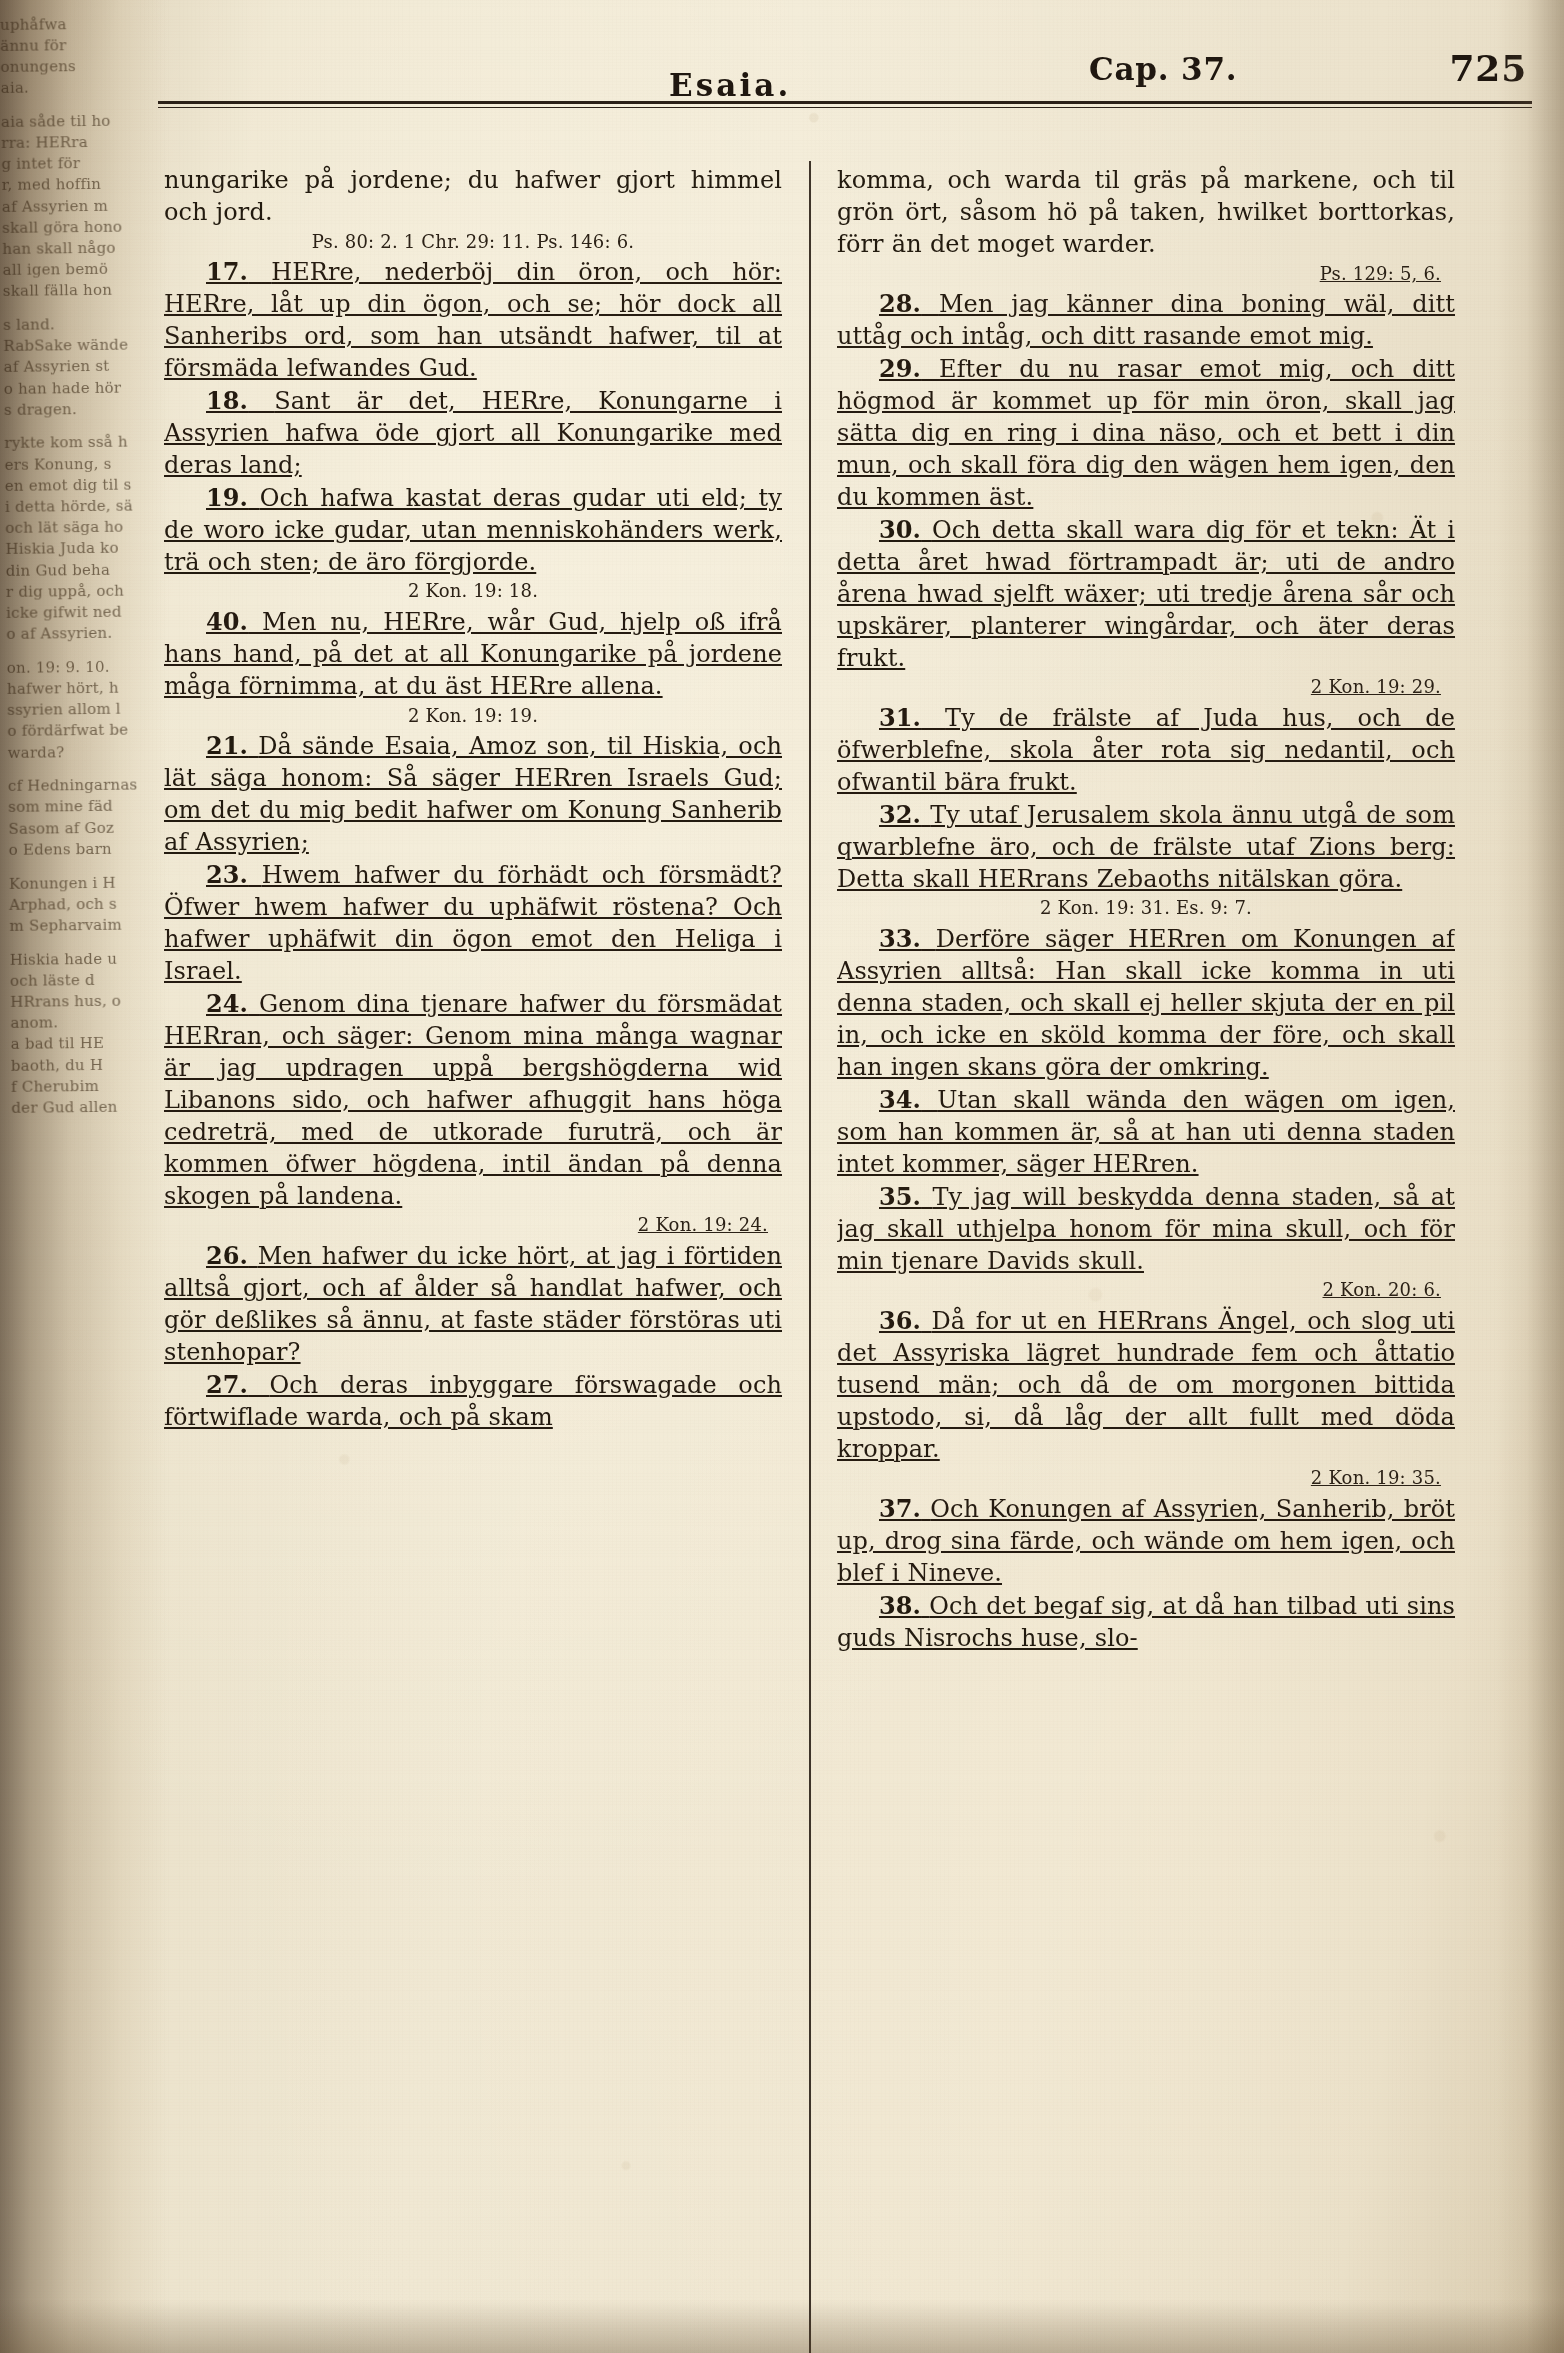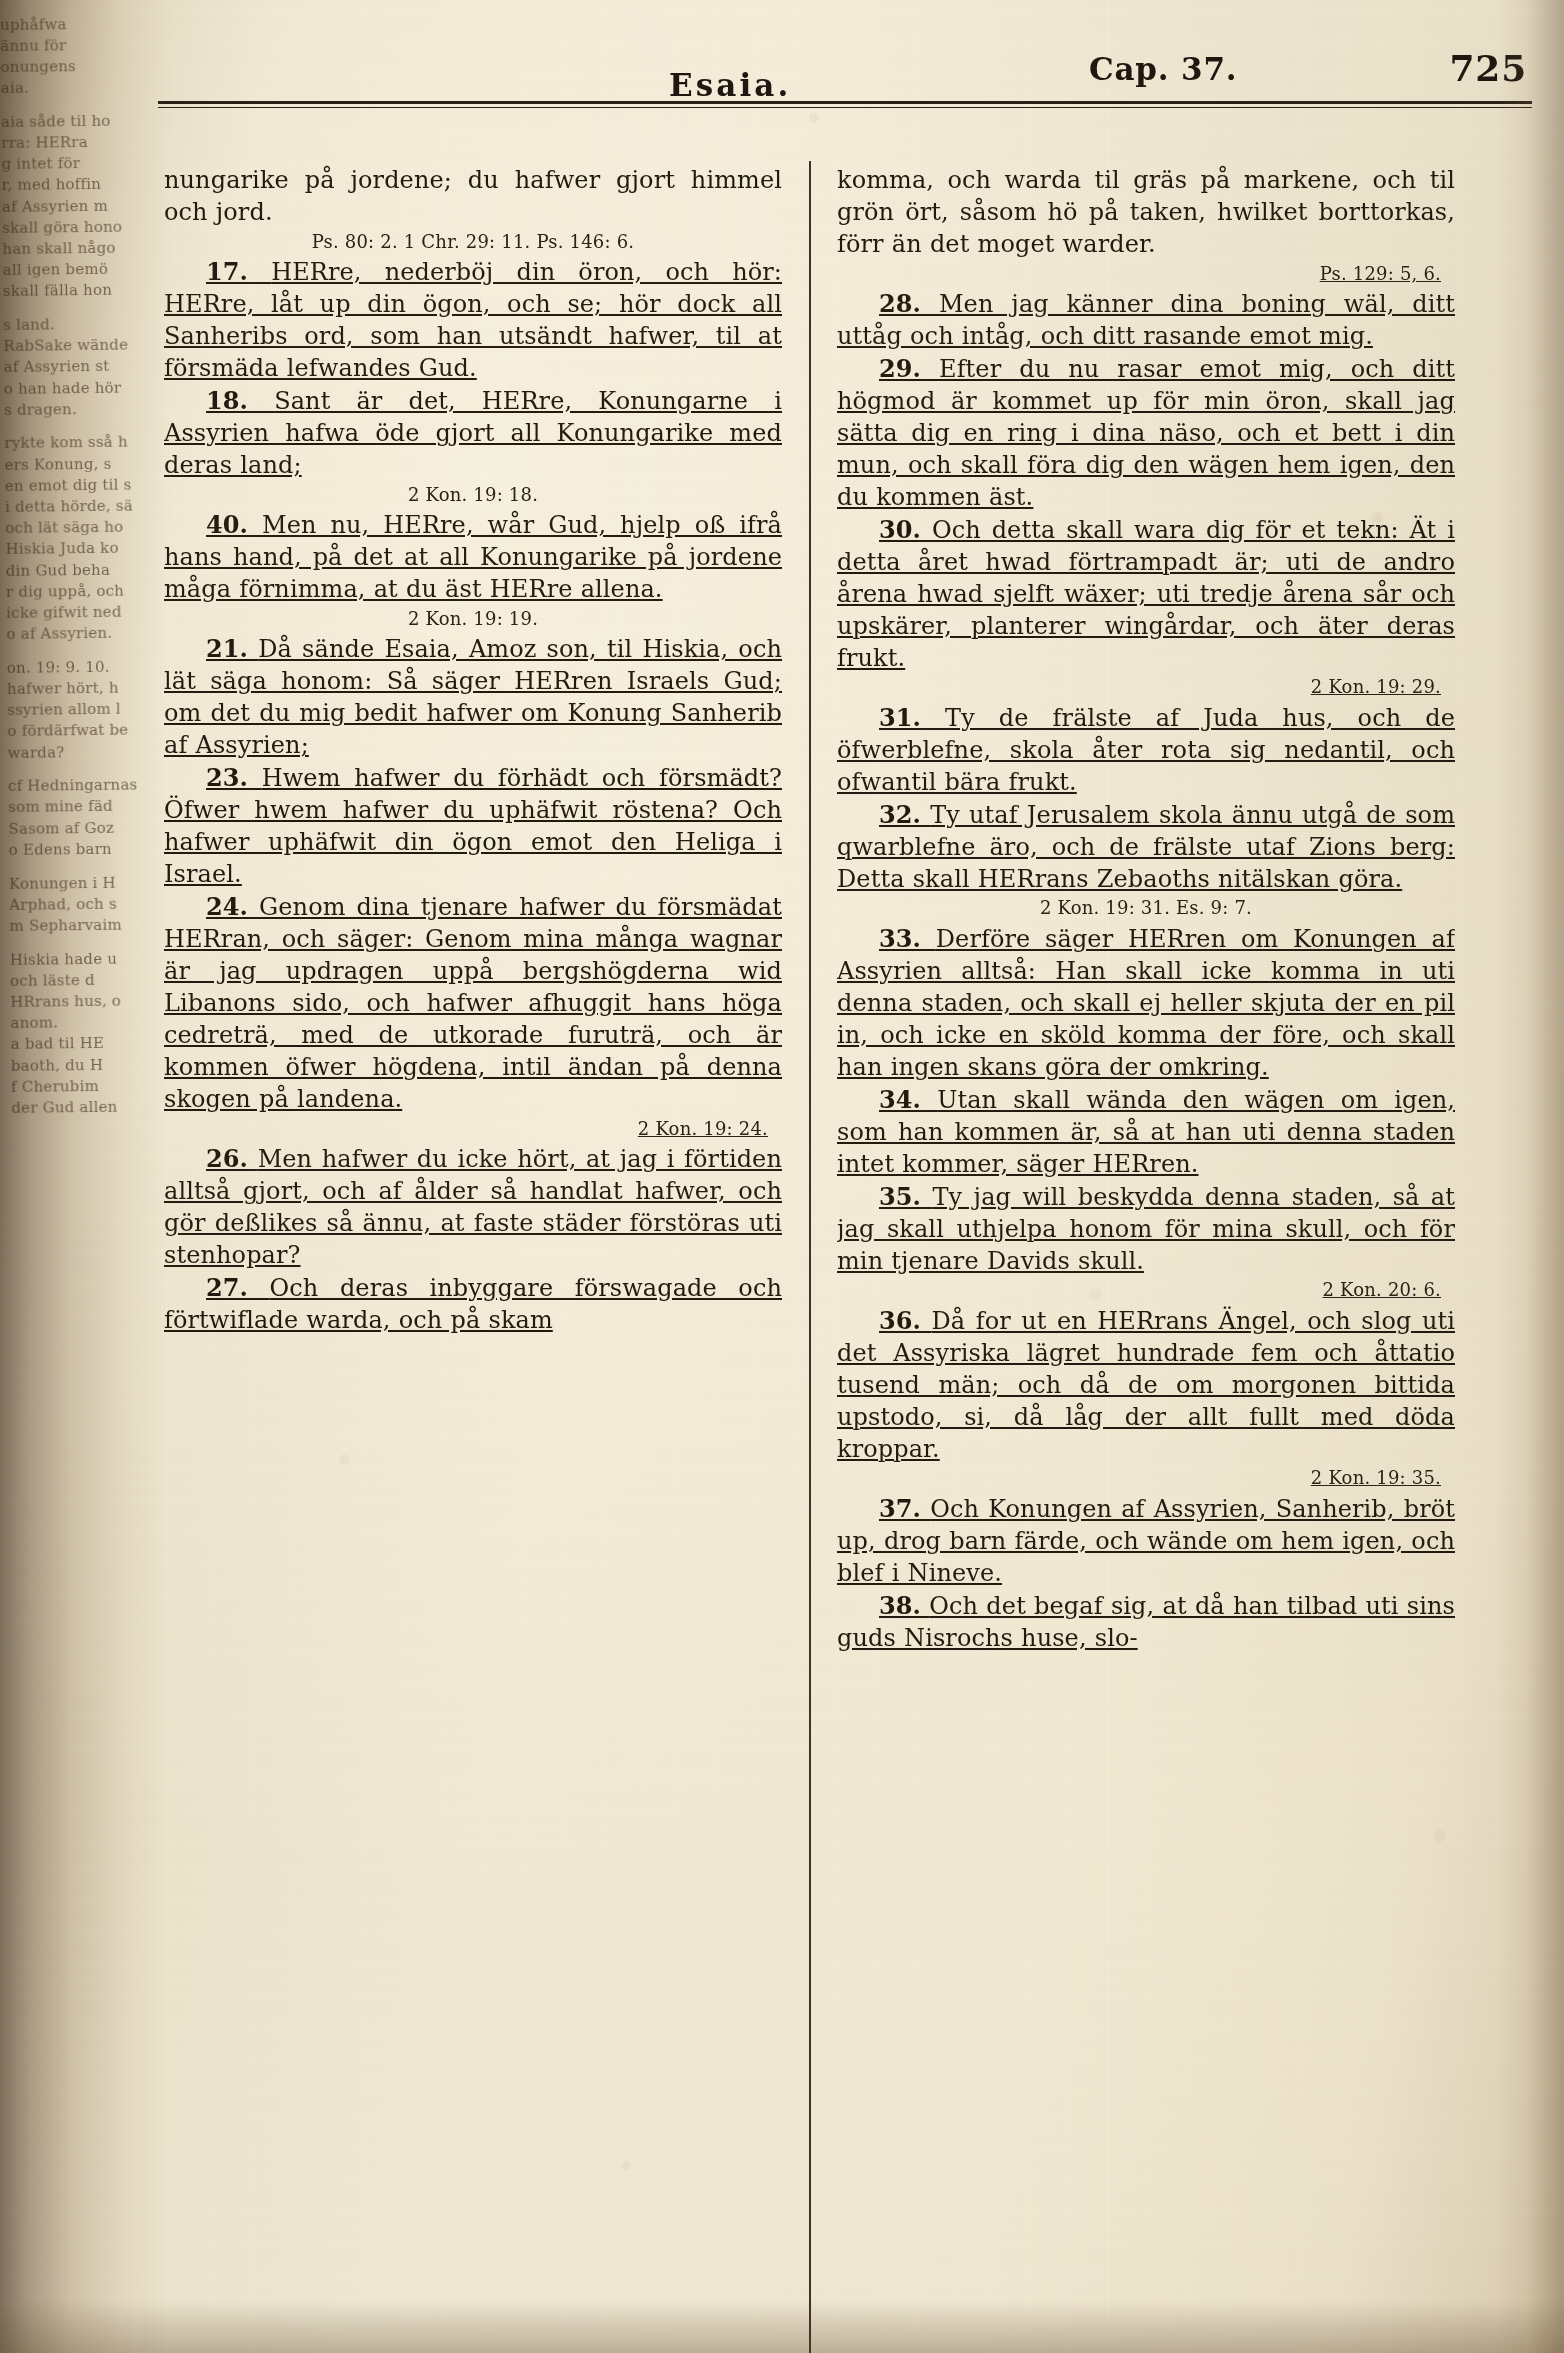--- a/index.html
+++ b/index.html
@@ -286,20 +286,21 @@
       <div class="rule"></div>
     </div>
 
     <div class="columns">
       <div class="col-divider"></div>
       <div class="col col-left" id="col-left">
           <p class="verse first"><span>nungarike på jordene; du hafwer gjort himmel och jord.</span></p>
           <div class="xref">Ps. 80: 2.   1 Chr. 29: 11.   Ps. 146: 6.</div>
           <p class="verse indent"><span class="vn">17.</span> <span>HERre, nederböj din öron, och hör: HERre, låt up din ögon, och se; hör dock all Sanheribs ord, som han utsändt hafwer, til at försmäda lefwandes Gud.</span></p>
           <p class="verse indent"><span class="vn">18.</span> <span>Sant är det, HERre, Konungarne i Assyrien hafwa öde gjort all Konungarike med deras land;</span></p>
+          <p class="verse indent"><span class="vn">19.</span> <span>Och hafwa kastat deras gudar uti eld; ty de woro icke gudar, utan menniskohänders werk, trä och sten; de äro förgjorde.</span></p>
           <div class="xref">2 Kon. 19: 18.</div>
           <p class="verse indent"><span class="vn">40.</span> <span>Men nu, HERre, wår Gud, hjelp oß ifrå hans hand, på det at all Konungarike på jordene måga förnimma, at du äst HERre allena.</span></p>
           <div class="xref">2 Kon. 19: 19.</div>
           <p class="verse indent"><span class="vn">21.</span> <span>Då sände Esaia, Amoz son, til Hiskia, och lät säga honom: Så säger HERren Israels Gud; om det du mig bedit hafwer om Konung Sanherib af Assyrien;</span></p>
           <p class="verse indent"><span class="vn">23.</span> <span>Hwem hafwer du förhädt och försmädt? Öfwer hwem hafwer du uphäfwit röstena?  Och hafwer uphäfwit din ögon emot den Heliga i Israel.</span></p>
           <p class="verse indent"><span class="vn">24.</span> <span>Genom dina tjenare hafwer du försmädat HERran, och säger: Genom mina många wagnar är jag updragen uppå bergshögderna wid Libanons sido, och hafwer afhuggit hans höga cedreträ, med de utkorade furuträ, och är kommen öfwer högdena, intil ändan på denna skogen på landena.</span></p>
           <div class="xref right">2 Kon. 19: 24.</div>
           <p class="verse indent"><span class="vn">26.</span> <span>Men hafwer du icke hört, at jag i förtiden alltså gjort, och af ålder så handlat hafwer, och gör deßlikes så ännu, at faste städer förstöras uti stenhopar?</span></p>
           <p class="verse indent"><span class="vn">27.</span> <span>Och deras inbyggare förswagade och förtwiflade warda, och på skam</span></p>
         </div>
@@ -312,21 +313,21 @@
           <div class="xref right">2 Kon. 19: 29.</div>
           <p class="verse indent"><span class="vn">31.</span> <span>Ty de frälste af Juda hus, och de öfwerblefne, skola åter rota sig nedantil, och ofwantil bära frukt.</span></p>
           <p class="verse indent"><span class="vn">32.</span> <span>Ty utaf Jerusalem skola ännu utgå de som qwarblefne äro, och de frälste utaf Zions berg: Detta skall HERrans Zebaoths nitälskan göra.</span></p>
           <div class="xref">2 Kon. 19: 31.   Es. 9: 7.</div>
           <p class="verse indent"><span class="vn">33.</span> <span>Derföre säger HERren om Konungen af Assyrien alltså:  Han skall icke komma in uti denna staden, och skall ej heller skjuta der en pil in, och icke en sköld komma der före, och skall han ingen skans göra der omkring.</span></p>
           <p class="verse indent"><span class="vn">34.</span> <span>Utan skall wända den wägen om igen, som han kommen är, så at han uti denna staden intet kommer, säger HERren.</span></p>
           <p class="verse indent"><span class="vn">35.</span> <span>Ty jag will beskydda denna staden, så at jag skall uthjelpa honom för mina skull, och för min tjenare Davids skull.</span></p>
           <div class="xref right">2 Kon. 20: 6.</div>
           <p class="verse indent"><span class="vn">36.</span> <span>Då for ut en HERrans Ängel, och slog uti det Assyriska lägret hundrade fem och åttatio tusend män; och då de om morgonen bittida upstodo, si, då låg der allt fullt med döda kroppar.</span></p>
           <div class="xref right">2 Kon. 19: 35.</div>
-          <p class="verse indent"><span class="vn">37.</span> <span>Och Konungen af Assyrien, Sanherib, bröt up, drog barn färde, och wände om hem igen, och blef i Nineve.</span></p>
+          <p class="verse indent"><span class="vn">37.</span> <span>Och Konungen af Assyrien, Sanherib, bröt up, drog sina färde, och wände om hem igen, och blef i Nineve.</span></p>
           <p class="verse indent"><span class="vn">38.</span> <span>Och det begaf sig, at då han tilbad uti sins guds Nisrochs huse, slo-</span></p>
         </div>
     </div>
 
   </div>
 
   <div class="grain"></div>
   <div class="foxing"></div>
   <div class="spine-shadow"></div>
   <div class="edge-shadow-right"></div>

